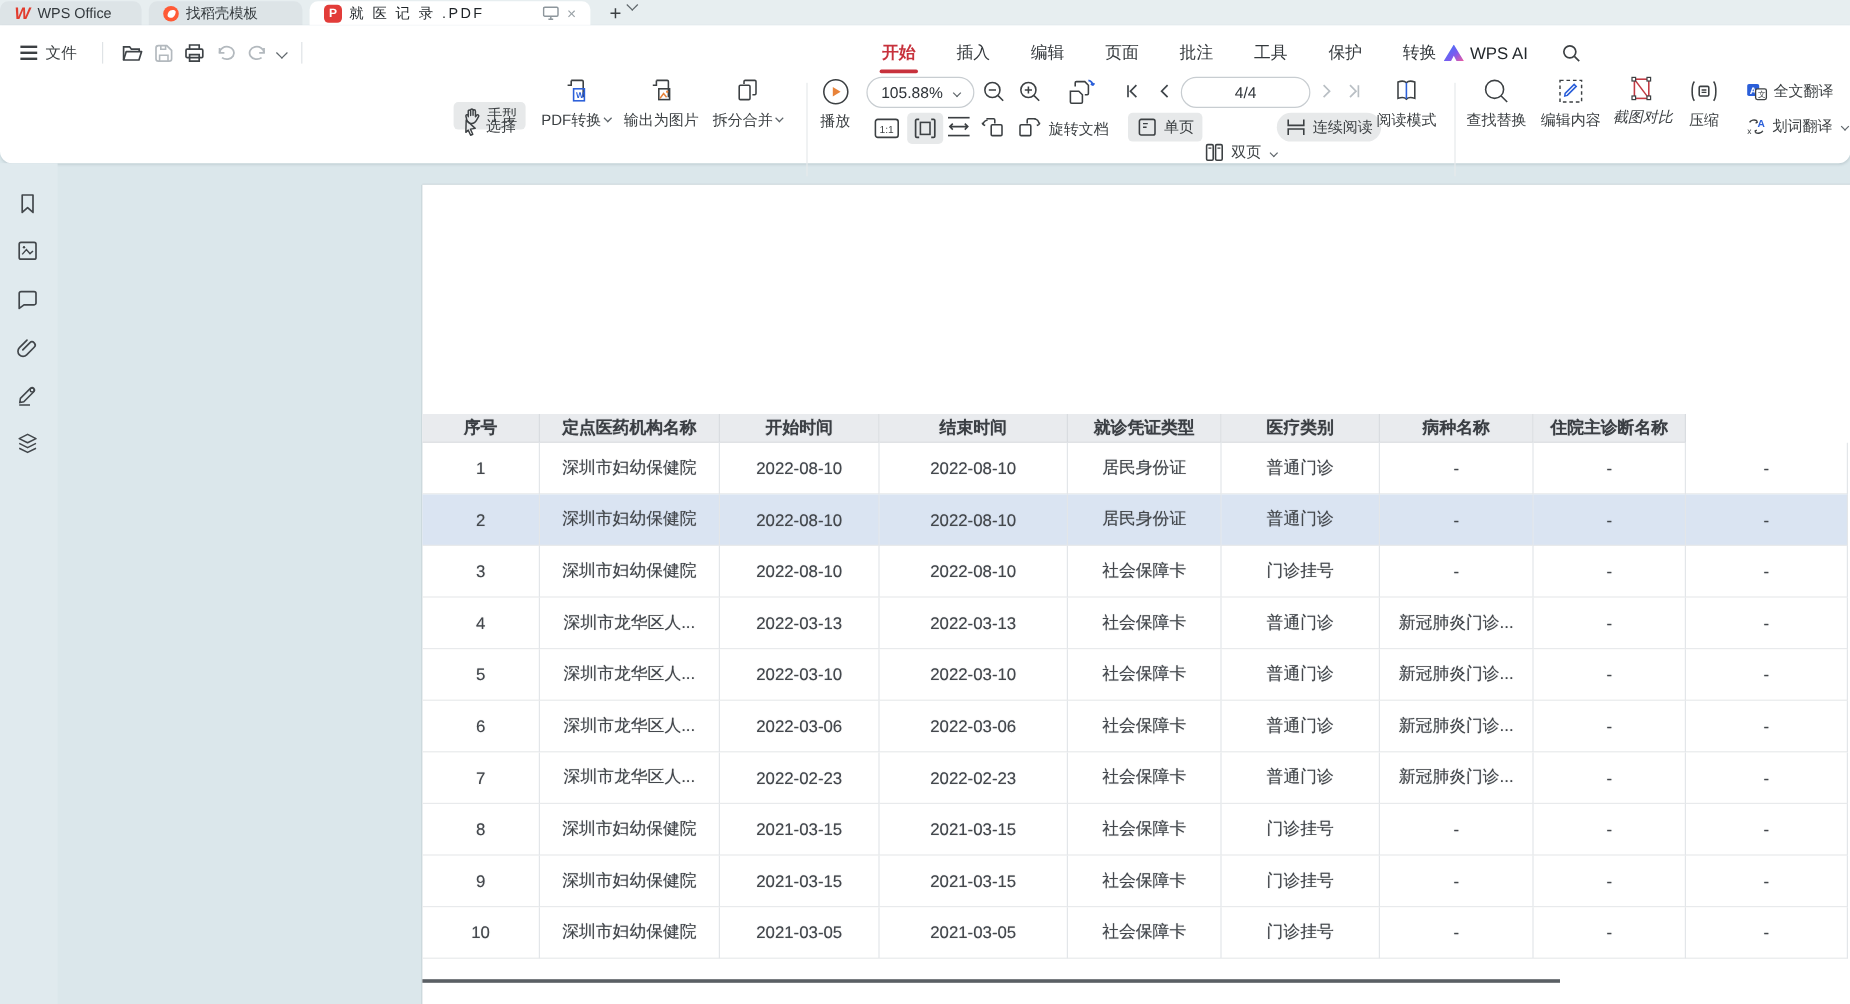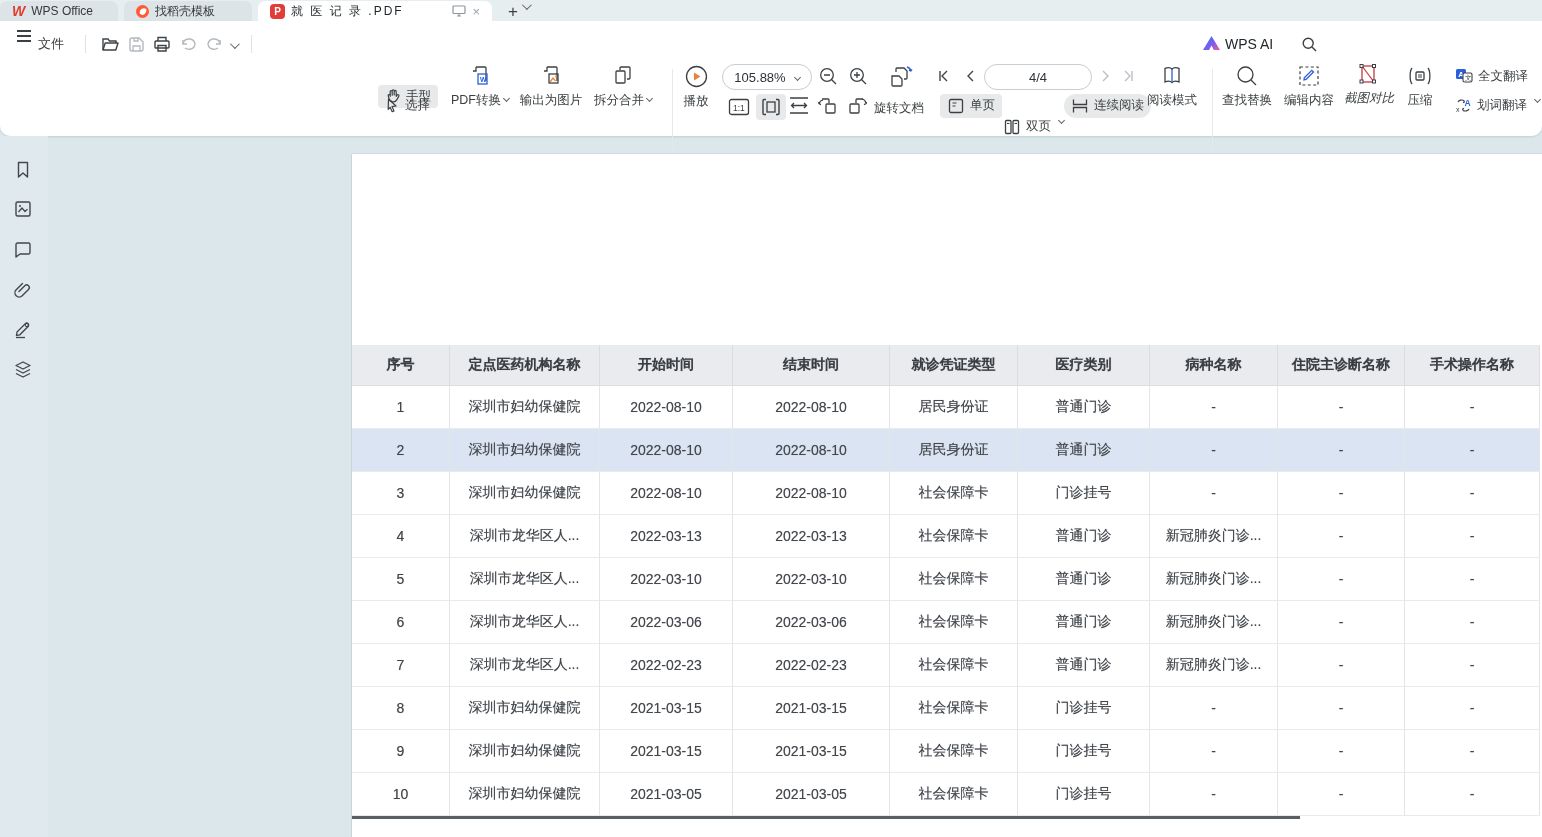--- a/index.html
+++ b/index.html
@@ -49,21 +49,21 @@
     background:#c7313c; border-radius:2px; }
   .ai-zone { position:absolute; left:1196px; top:0; height:30px; display:flex; align-items:center;
     gap:7px; font-size:14px; color:#23282c; }
   .ai-logo { width:17px; height:14px;
     background:linear-gradient(135deg,#2f7cf6 0%,#7a5cf0 55%,#ef5aa0 100%);
     clip-path:polygon(50% 0,100% 100%,64% 100%,50% 68%,36% 100%,0 100%); }
 
   
   .tools { position:absolute; left:0; top:40px; width:1542px; height:95px; font-size:12.5px; color:#3c4043; }
   .abs { position:absolute; }
-  .tbtn { display:flex; align-items:flex-start; gap:5px; padding:3px 7px; border-radius:4px; white-space:nowrap; }
+  .tbtn { display:flex; align-items:center; gap:5px; padding:3px 7px; border-radius:4px; white-space:nowrap; }
   .tbtn.sel { background:#e7e9ea; }
   .bigbtn { display:flex; flex-direction:column; align-items:center; gap:4px; width:100%; }
   .sep { position:absolute; width:1px; top:8px; height:78px; background:#e6e9eb; }
   .pill { display:flex; align-items:center; justify-content:center; gap:6px;
     border:1px solid #c8cdd1; border-radius:13px; height:26px; font-size:13px; color:#2e3338; }
   .navarr { font-size:14px; color:#3f454a; display:flex; align-items:center; }
   .navarr.dis { color:#b9bfc4; }
   .lbl { white-space:nowrap; }
 
   
@@ -71,21 +71,21 @@
   .lb-ic { position:absolute; left:13px; width:20px; height:20px; }
   .page { position:absolute; left:352px; top:154px; width:1190px; height:683px; background:#ffffff;
     box-shadow:-1px 0 0 #c9d5da, 0 -1px 0 #cfdade; }
 
   
   .rtable { position:absolute; left:0; top:191px; width:1189px;
     color:#43474c; font-size:14px; text-shadow:0 0 0.7px rgba(70,75,80,.55); }
   .trow { display:flex; }
   .tcell { display:flex; align-items:center; justify-content:center; height:43px;
     border-right:1px solid #e3e6e9; border-bottom:1px solid #e8eaec; overflow:hidden; white-space:nowrap; }
-  .thead .tcell { height:41px; background:#e9ebee; font-weight:700; color:#3a3e43;
+  .thead .tcell { height:24px; background:#e9ebee; font-weight:700; color:#3a3e43;
     border-right:1px solid #d9dce0; border-bottom:1px solid #dcdfe2; }
   .trow.hl .tcell { background:#dae4f2; }
   .botline { position:absolute; left:0; top:662px; width:948px; height:3px; background:#5a5f64; }
 
   svg { display:block; }
 </style>
 </head>
 <body>
 
 <div class="app">
@@ -152,20 +152,30 @@
         <div class="qa-ic">
           <svg width="17" height="15" viewBox="0 0 17 15">
               <path d="M14 3v4h-4" fill="none" stroke="#b3b9be" stroke-width="1.5"></path>
               <path d="M14 7a6 5.2 0 1 0-2 4" fill="none" stroke="#b3b9be" stroke-width="1.5"></path>
             </svg>
         </div>
         <div><span class="chev"></span></div>
         <div class="vsep"></div>
       </div>
 
+      <div class="menu-tabs">
+        <div class="mtab active">开始</div>
+        <div class="mtab">插入</div>
+        <div class="mtab">编辑</div>
+        <div class="mtab">页面</div>
+        <div class="mtab">批注</div>
+        <div class="mtab">工具</div>
+        <div class="mtab">保护</div>
+        <div class="mtab">转换</div>
+      </div>
 
       <div class="ai-zone">
         <div class="tbtn">
           <span class="ai-logo"></span>
           <span>WPS AI</span>
         </div>
         <span style="margin-left:14px;">
           <svg width="17" height="17" viewBox="0 0 17 17">
               <circle cx="7.2" cy="7.2" r="5" fill="none" stroke="#3c4043" stroke-width="1.4"></circle>
               <path d="M11 11l4 4" stroke="#3c4043" stroke-width="1.4"></path>
@@ -439,21 +449,20 @@
     <div class="rtable">
       <div class="trow thead">
           <div class="tcell" style="width: 98px;">序号</div>
           <div class="tcell" style="width: 150px;">定点医药机构名称</div>
           <div class="tcell" style="width: 133px;">开始时间</div>
           <div class="tcell" style="width: 157px;">结束时间</div>
           <div class="tcell" style="width: 128px;">就诊凭证类型</div>
           <div class="tcell" style="width: 132px;">医疗类别</div>
           <div class="tcell" style="width: 128px;">病种名称</div>
           <div class="tcell" style="width: 127px;">住院主诊断名称</div>
-          <div class="tcell" style="width: 135px;">手术操作名称</div>
         </div>
       <div>
           <div class="trow">
             <div class="tcell" style="width: 98px;">1</div>
             <div class="tcell" style="width: 150px;">深圳市妇幼保健院</div>
             <div class="tcell" style="width: 133px;">2022-08-10</div>
             <div class="tcell" style="width: 157px;">2022-08-10</div>
             <div class="tcell" style="width: 128px;">居民身份证</div>
             <div class="tcell" style="width: 132px;">普通门诊</div>
             <div class="tcell" style="width: 128px;">-</div>

